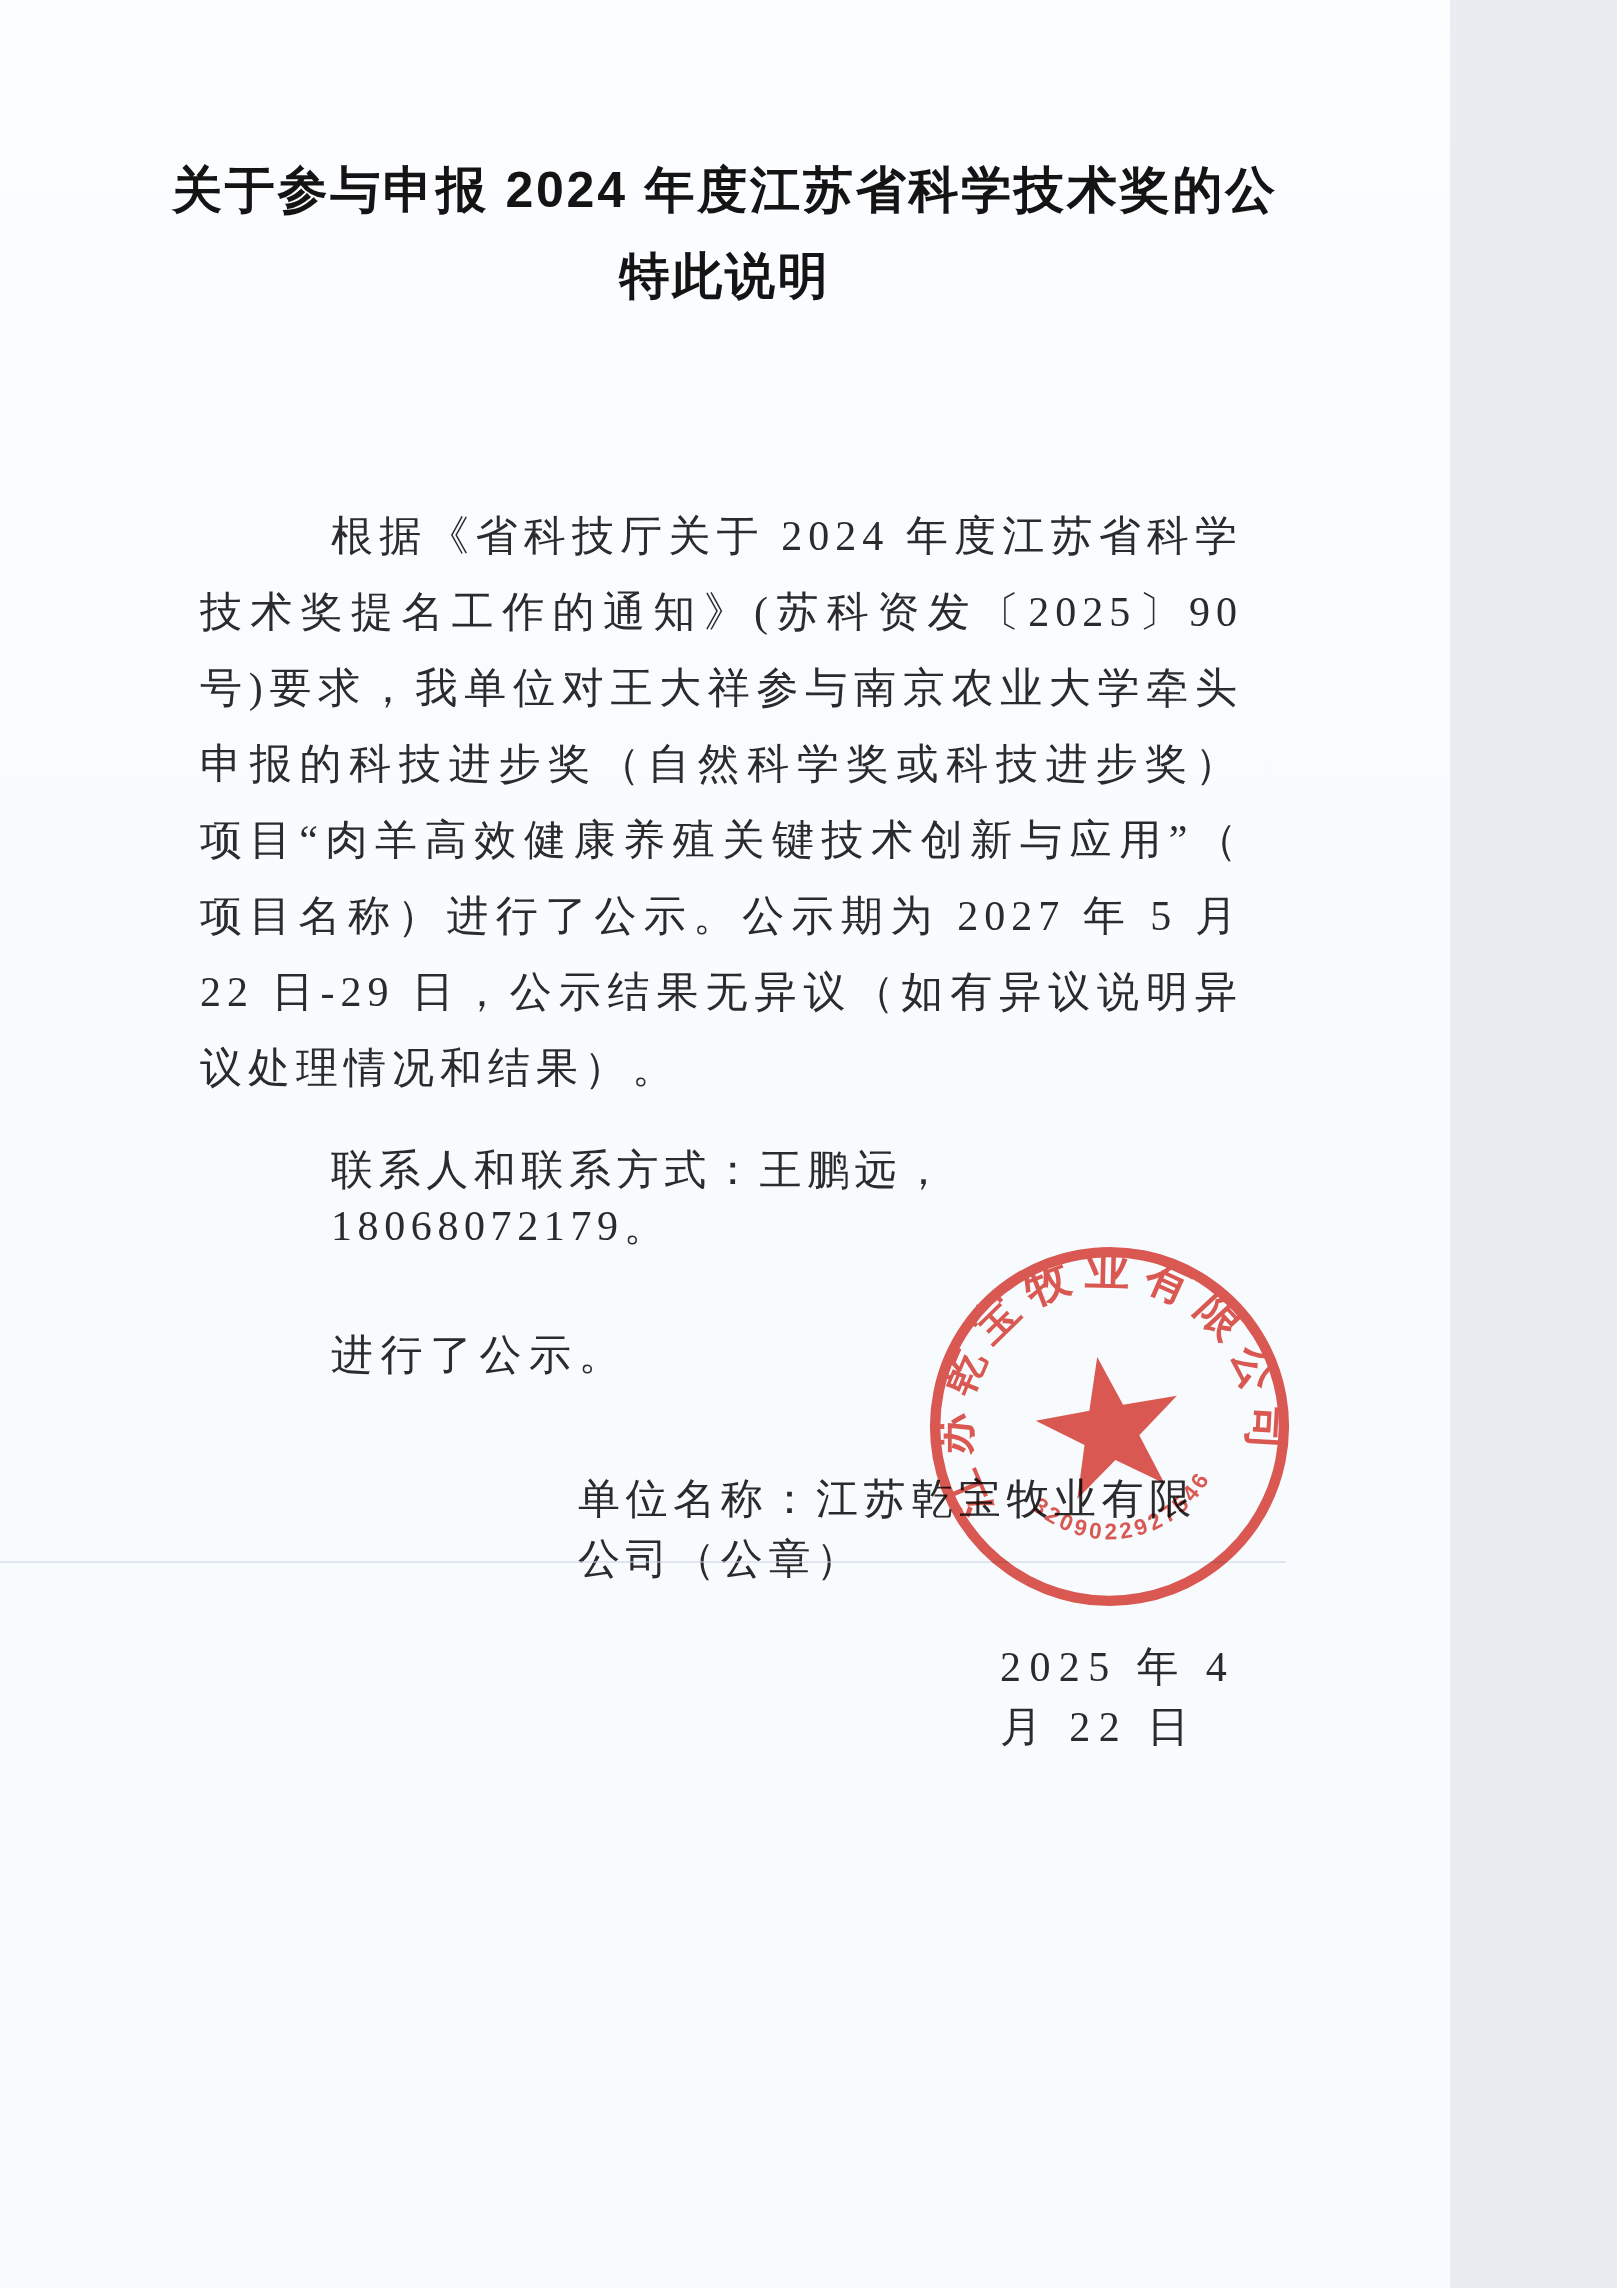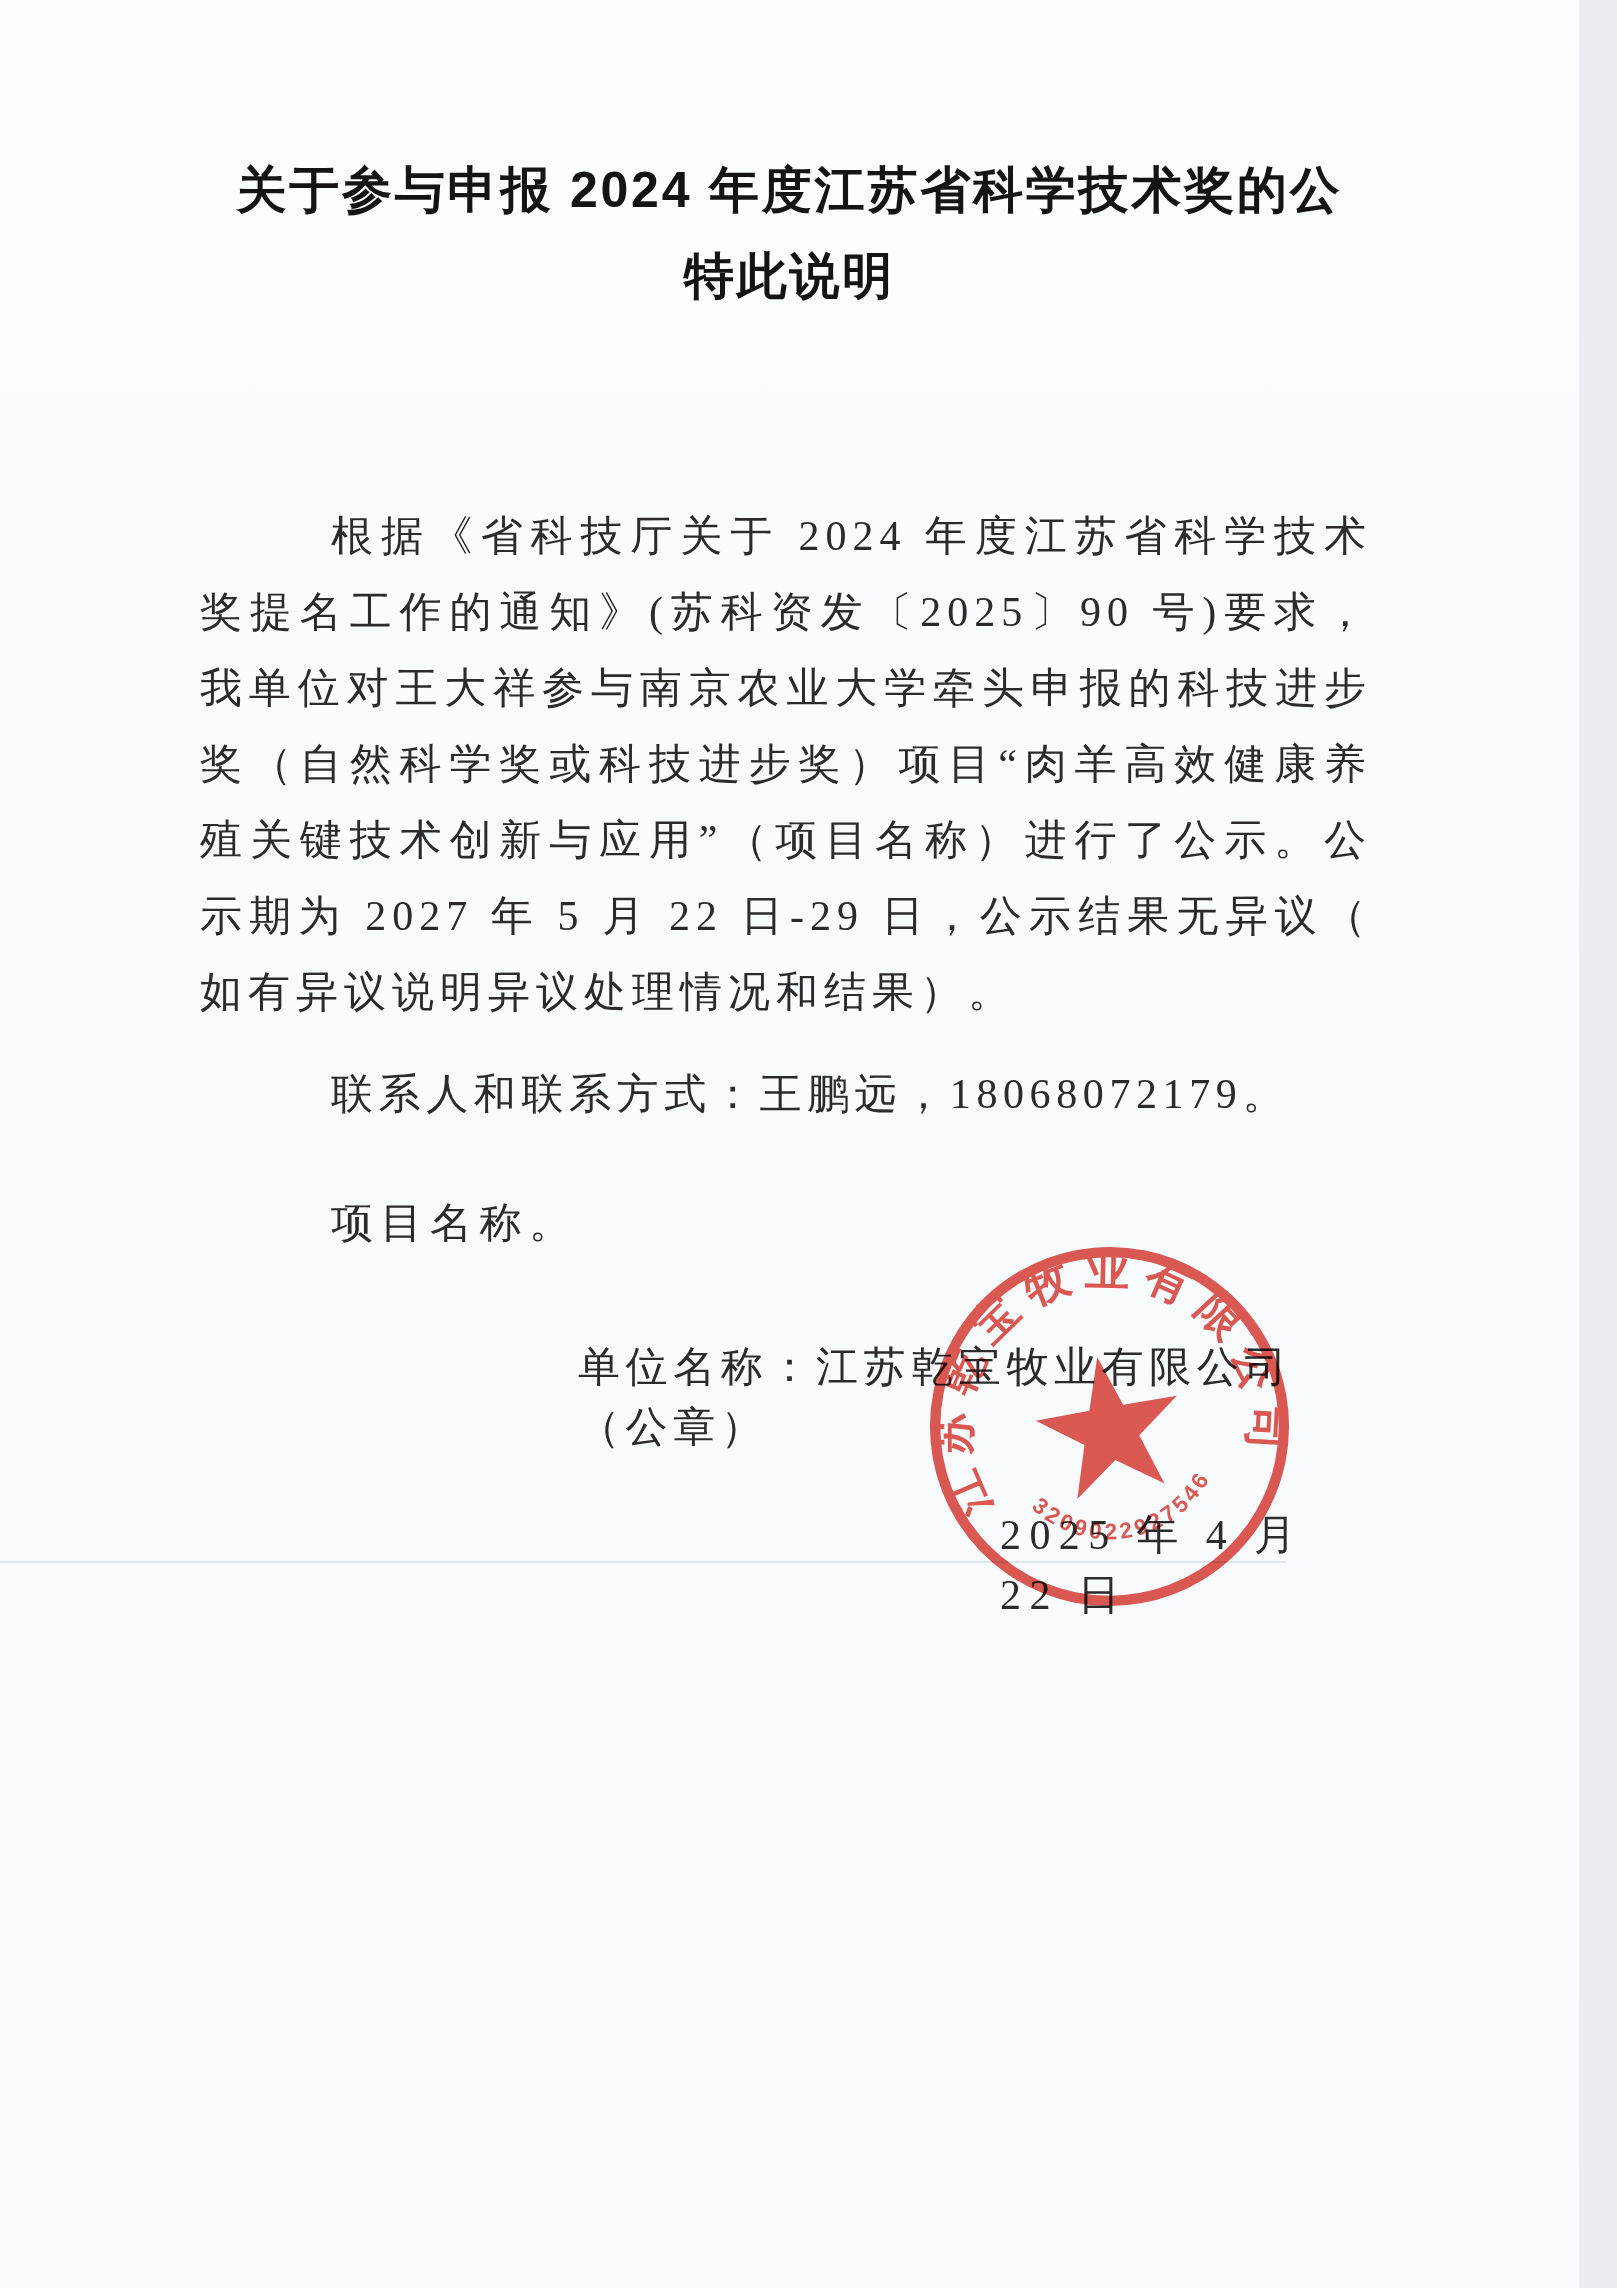--- a/index.html
+++ b/index.html
@@ -3,21 +3,21 @@
 <meta charset="utf-8">
 <style>
   * { margin: 0; padding: 0; box-sizing: border-box; }
   html, body { width: 1617px; }
   body {
     font-family: "Liberation Serif", serif;
     background: #e9edf2;
   }
   .page {
     position: relative;
-    width: 1579px;
+    width: 1450px;
     height: 2289px;
     background: linear-gradient(180deg, #fbfdff 0%, #f8fbfe 55%, #f9fbfe 100%);
     overflow: hidden;
     color: #262626;
   }
   .doc-title {
     margin-top: 147px;
     padding: 0 140px;
     text-align: center;
     font-family: "Liberation Sans", sans-serif;
@@ -116,21 +116,21 @@
 <div class="page">
 
   <div class="doc-title">
     <div>关于参与申报 2024 年度江苏省科学技术奖的公</div>
     <div>特此说明</div>
   </div>
 
   <div class="doc-body">
     <p class="paragraph">根据《省科技厅关于 2024 年度江苏省科学技术奖提名工作的通知》(苏科资发〔2025〕90 号)要求，我单位对王大祥参与南京农业大学牵头申报的科技进步奖（自然科学奖或科技进步奖）项目“肉羊高效健康养殖关键技术创新与应用”（项目名称）进行了公示。公示期为 2027 年 5 月 22 日-29 日，公示结果无异议（如有异议说明异议处理情况和结果）。</p>
     <p class="contact-line">联系人和联系方式：王鹏远，18068072179。</p>
-    <p class="closing-line">项目名称。</p>
+    <p class="closing-line">进行了公示。</p>
     <p class="company-line">单位名称：江苏乾宝牧业有限公司（公章）</p>
     <p class="date-line">2025 年 4 月 22 日</p>
   </div>
 
   <div class="scan-line"></div>
 
   <div class="seal">
     <svg viewBox="0 0 400 400">
       <defs>
         <path id="sealTopArc" d="M 59,251 A 150,150 0 1 1 341,251" fill="none"></path>

